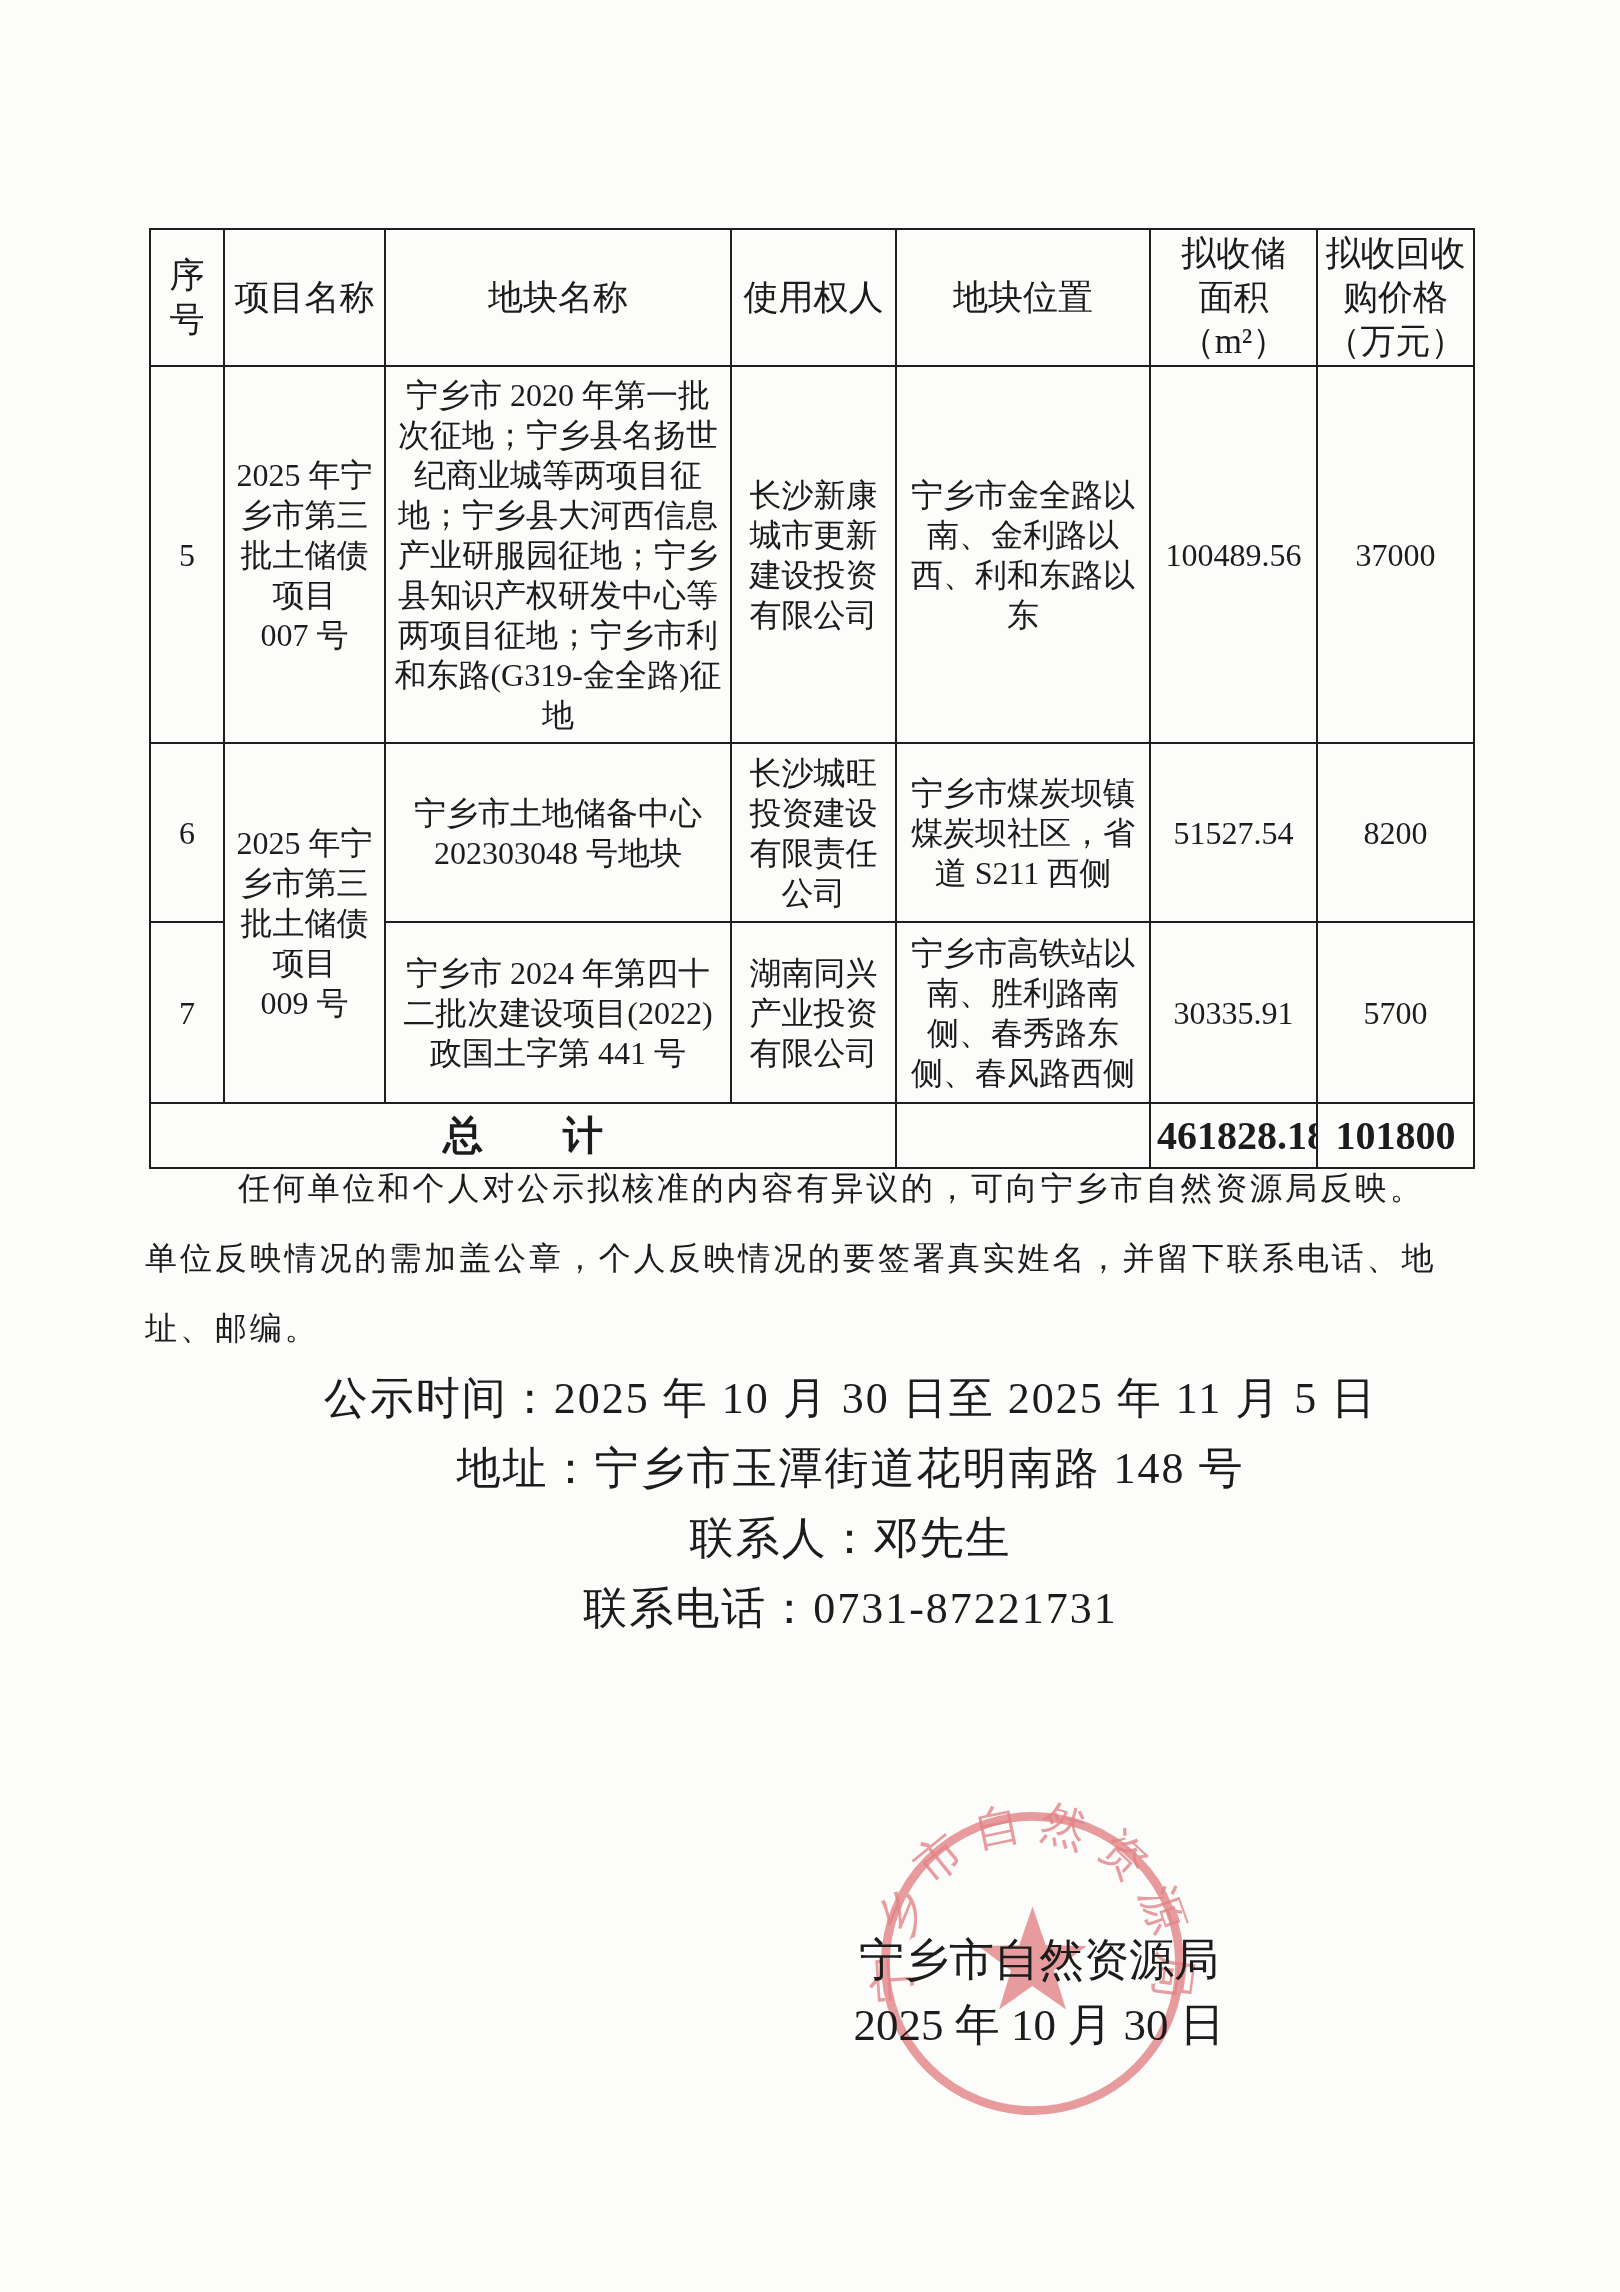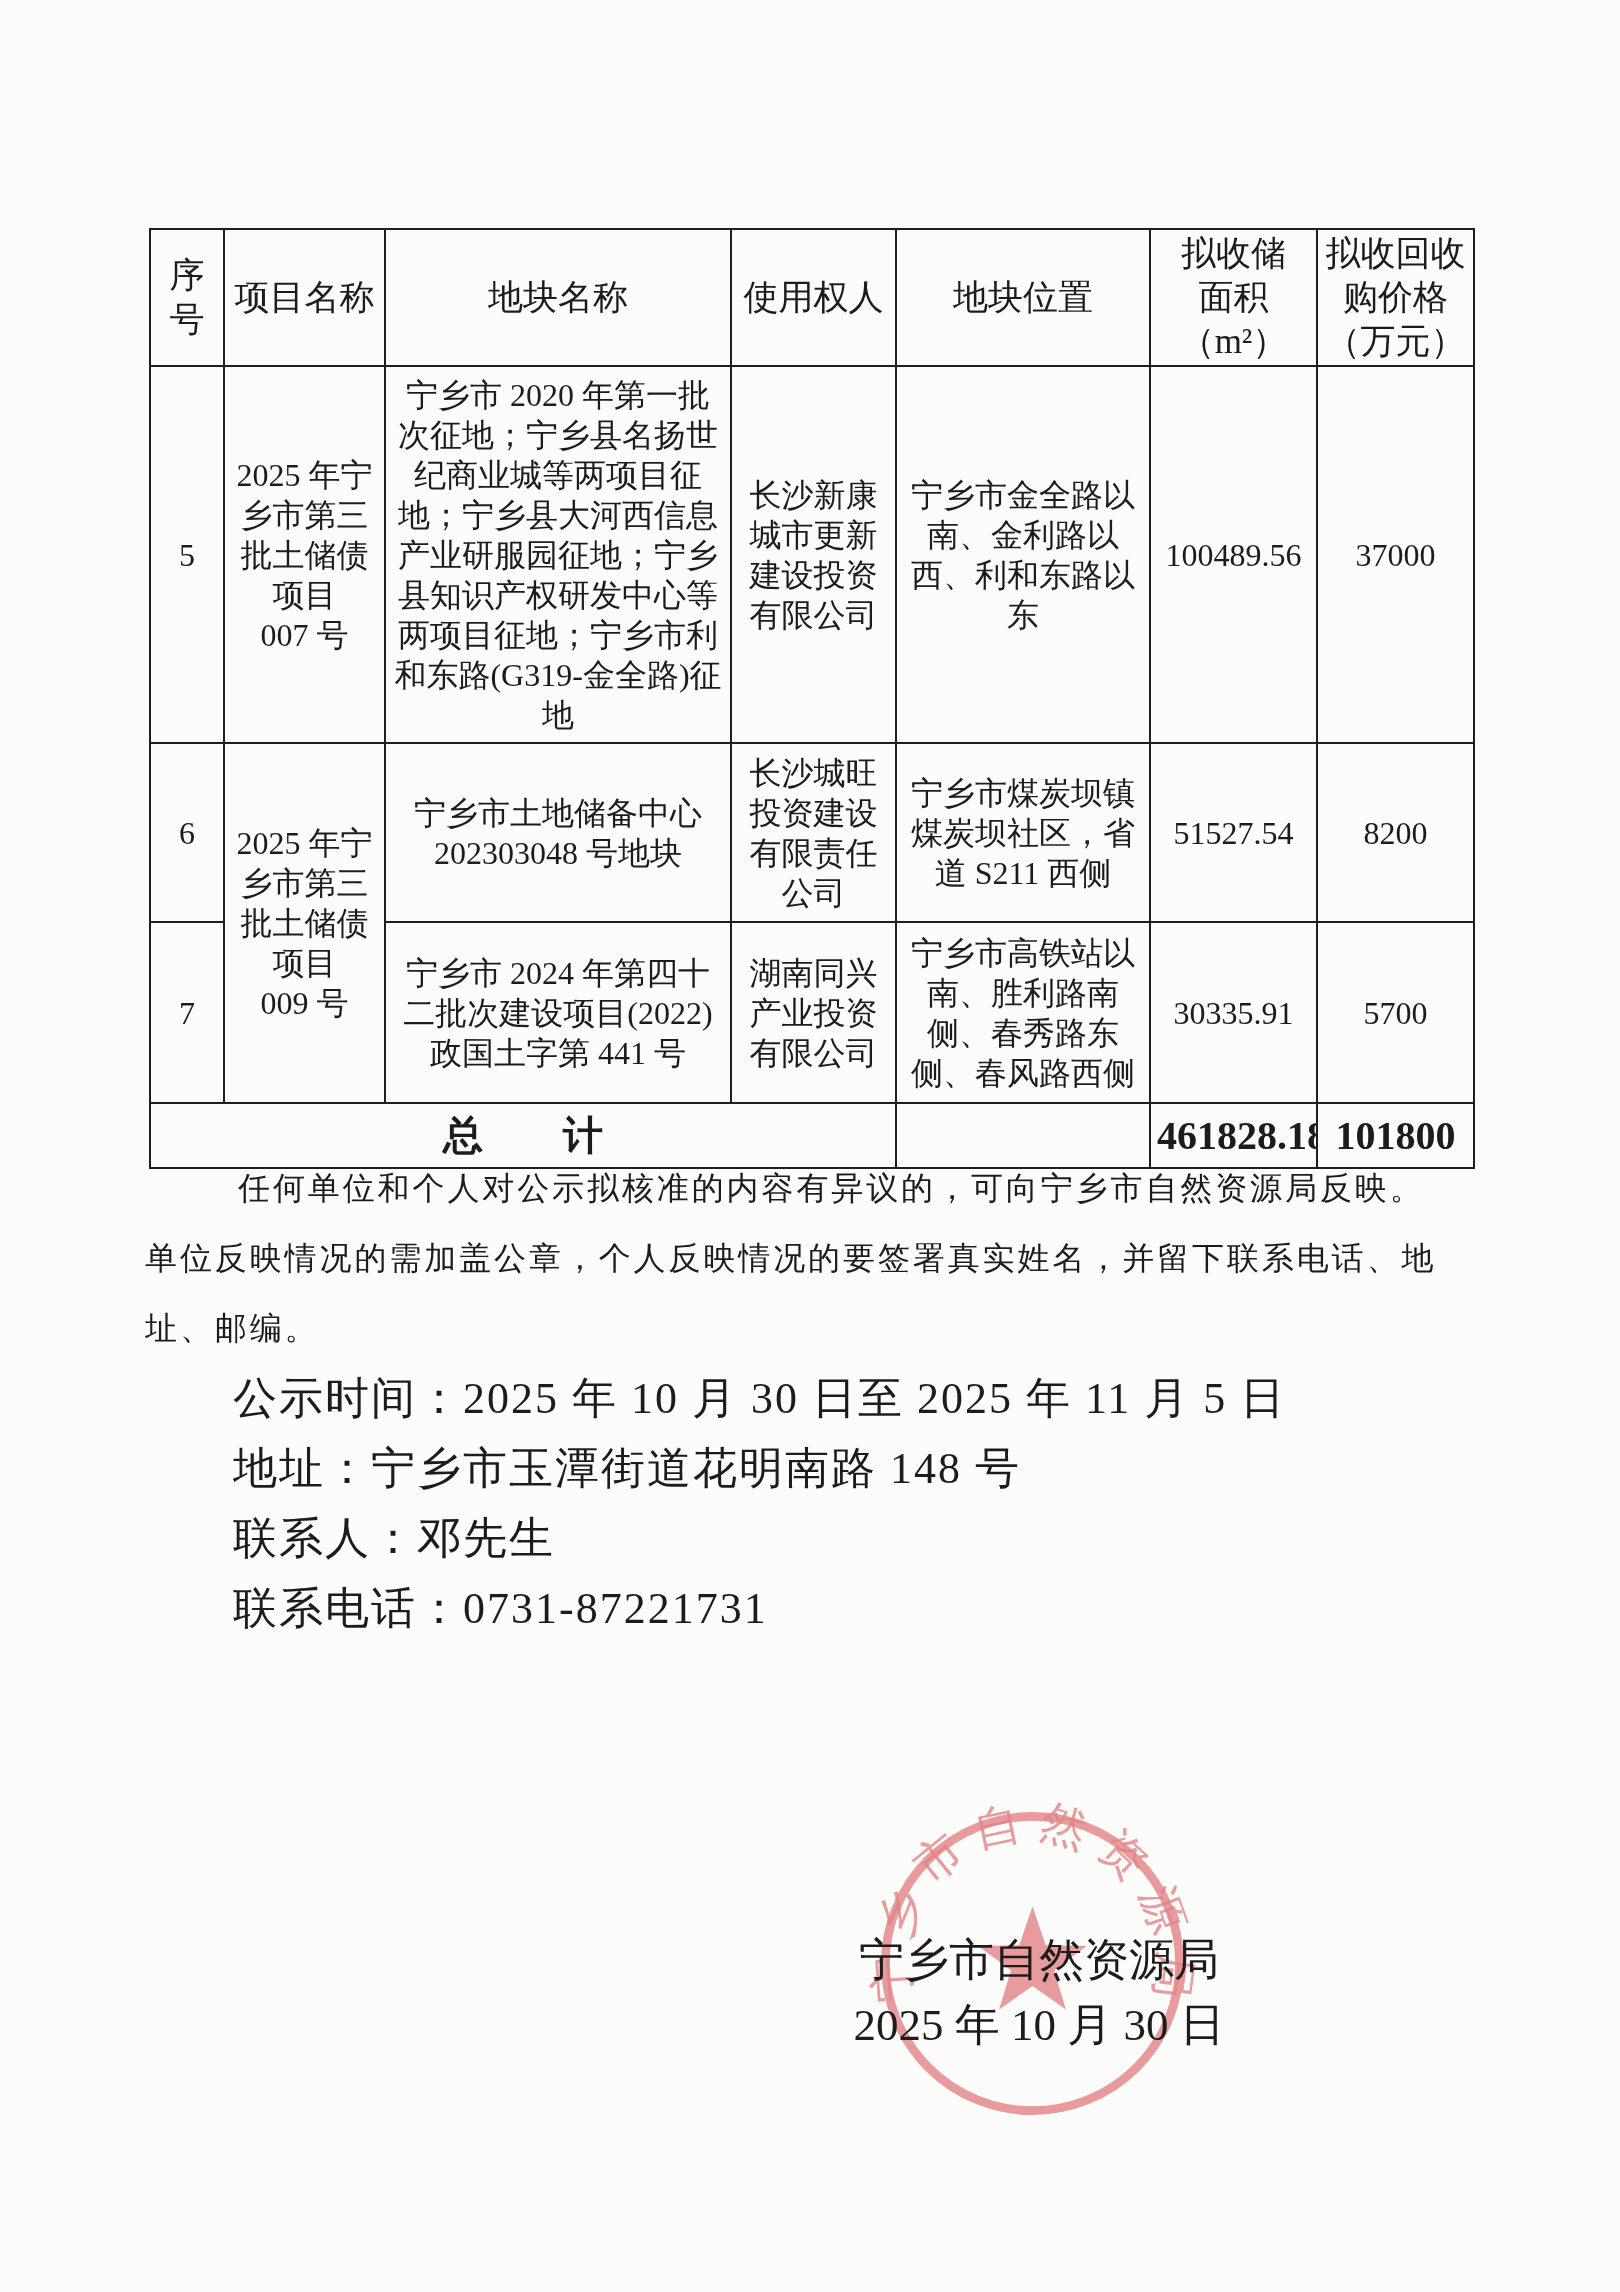--- a/index.html
+++ b/index.html
@@ -35,21 +35,21 @@
   tr.hdr-row td{font-size:35px;}
   tr.total-row td{font-weight:bold;font-size:40px;}
   
   .notice-paragraph{
     position:absolute;left:145px;top:1153px;width:1313px;
     font-size:32px;line-height:70px;letter-spacing:2.9px;
     text-indent:93px;
   }
   .info-block{
     position:absolute;left:233px;top:1364px;width:1235px;
-    font-size:44px;line-height:70px;letter-spacing:2px;
+    font-size:44px;line-height:70px;letter-spacing:2px;text-align:center;
   }
   .info-line{white-space:nowrap;}
   
   .seal{
     position:absolute;left:855px;top:1786px;width:355px;height:355px;
     z-index:2;opacity:.85;
   }
   .signature{
     position:absolute;left:784px;top:1933px;width:510px;
     text-align:center;z-index:3;

